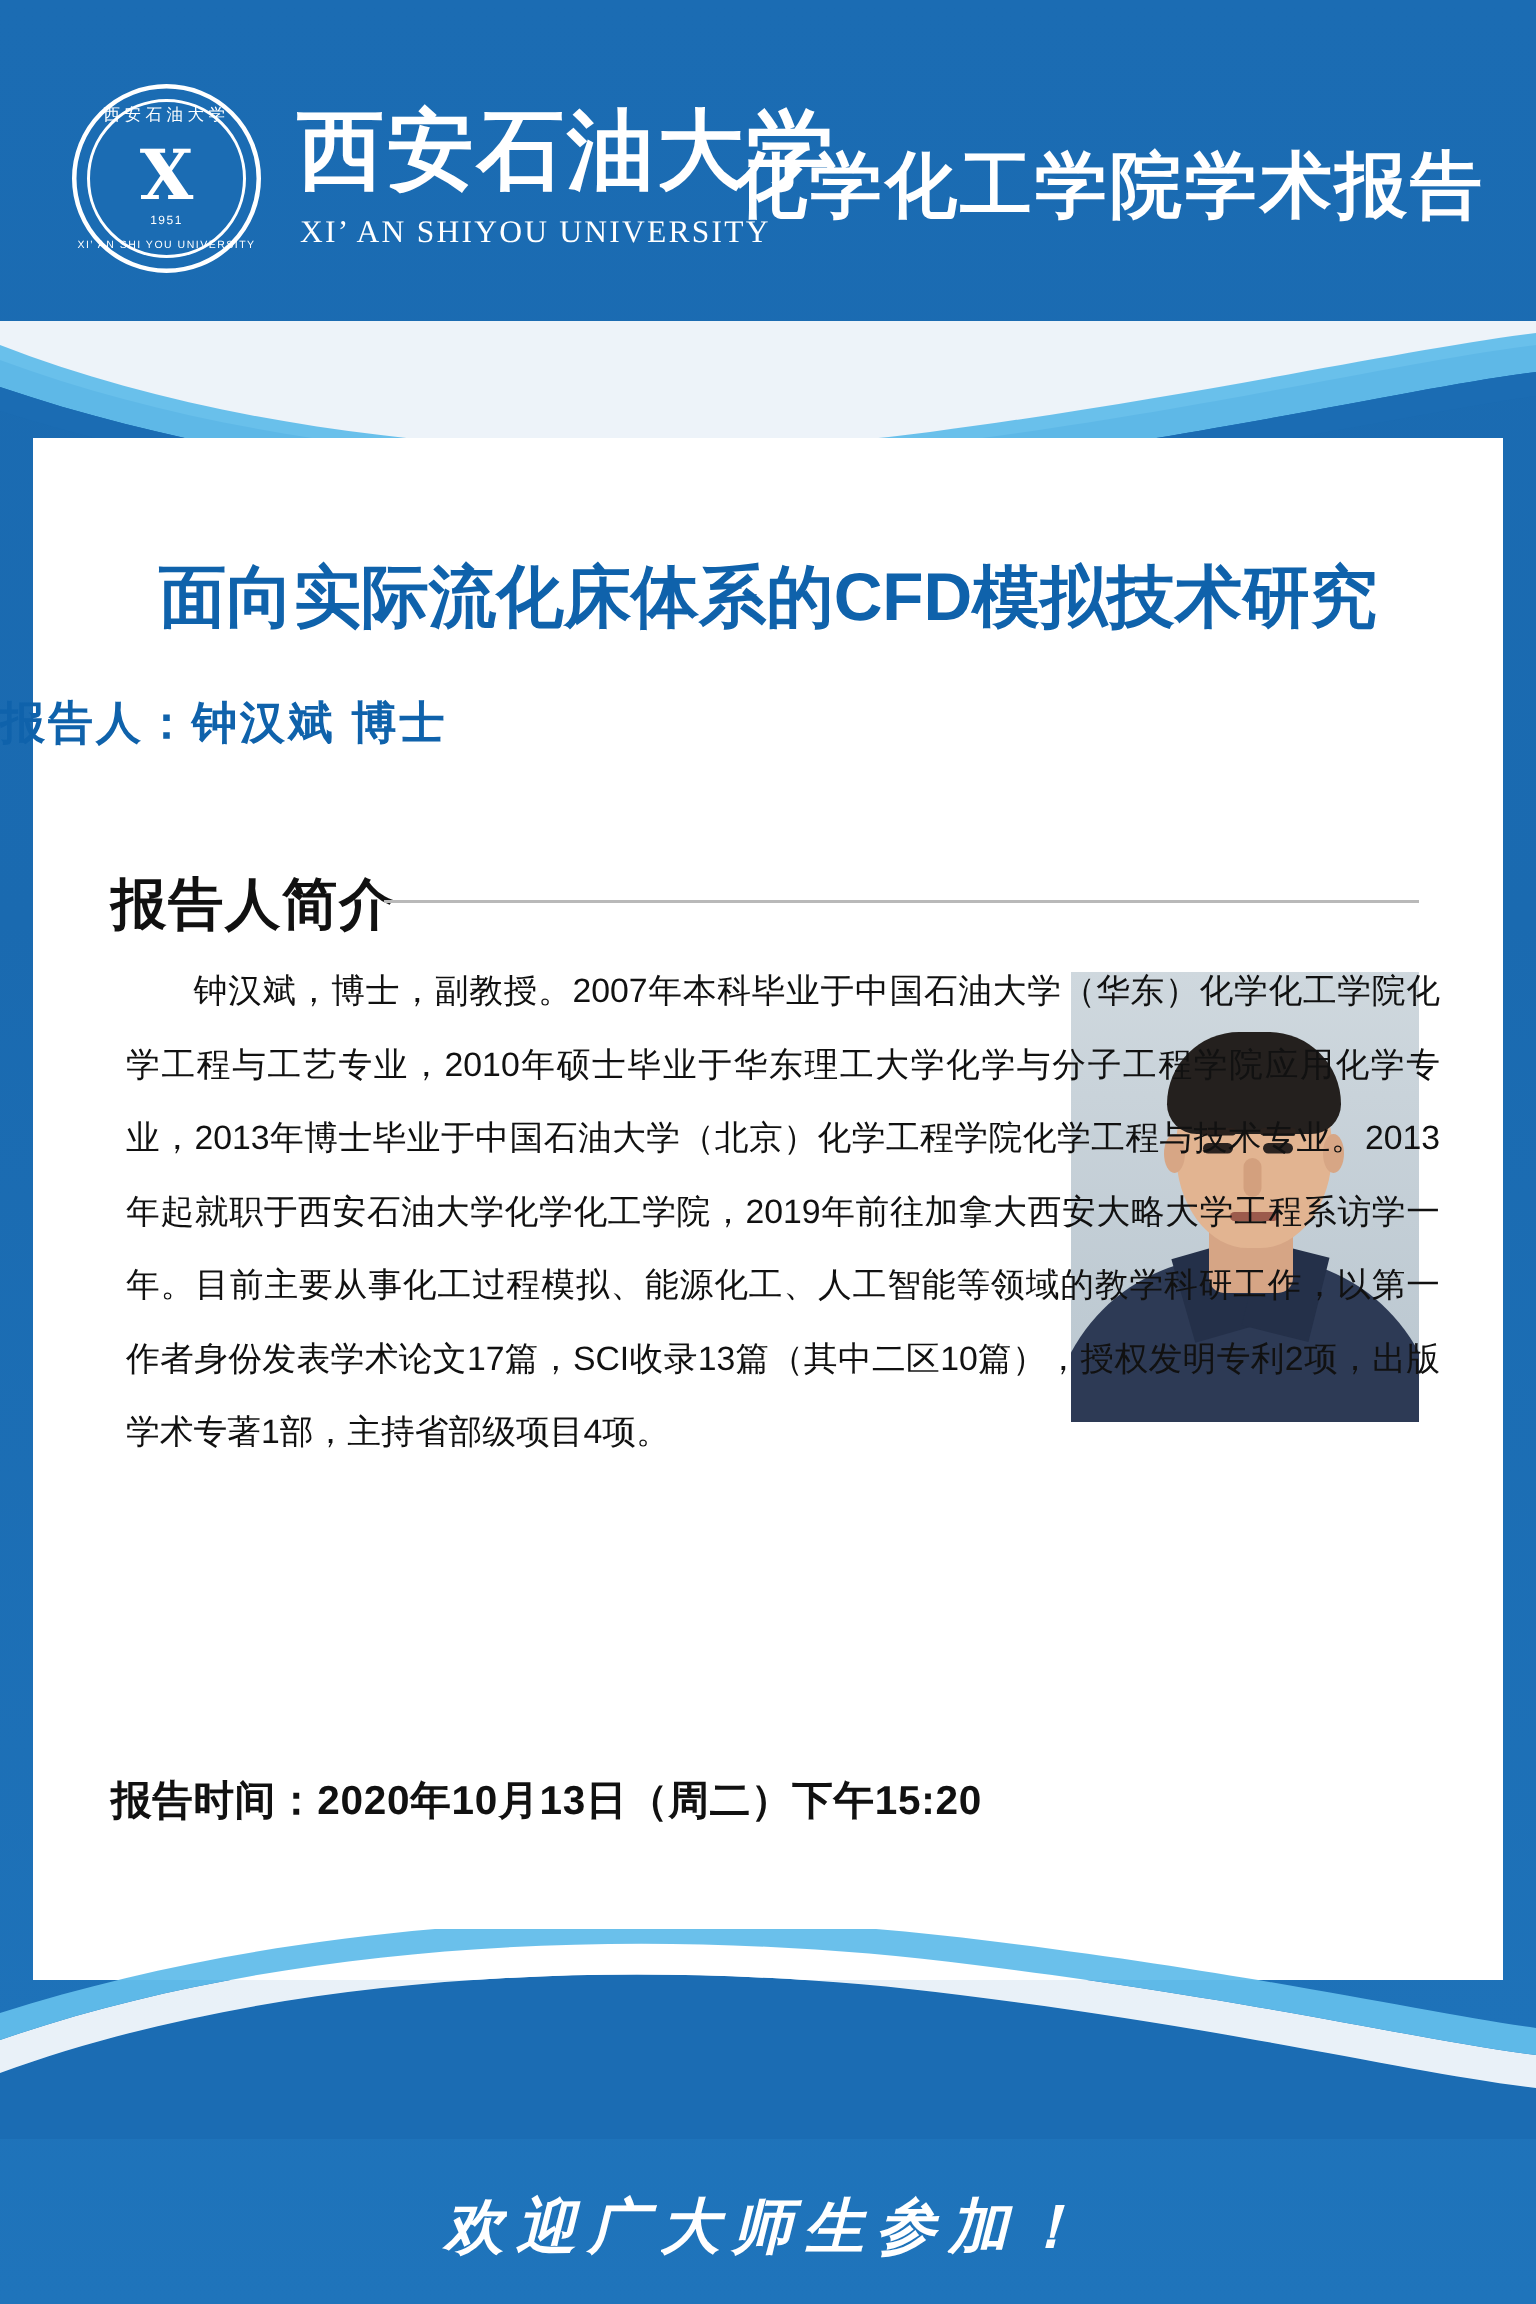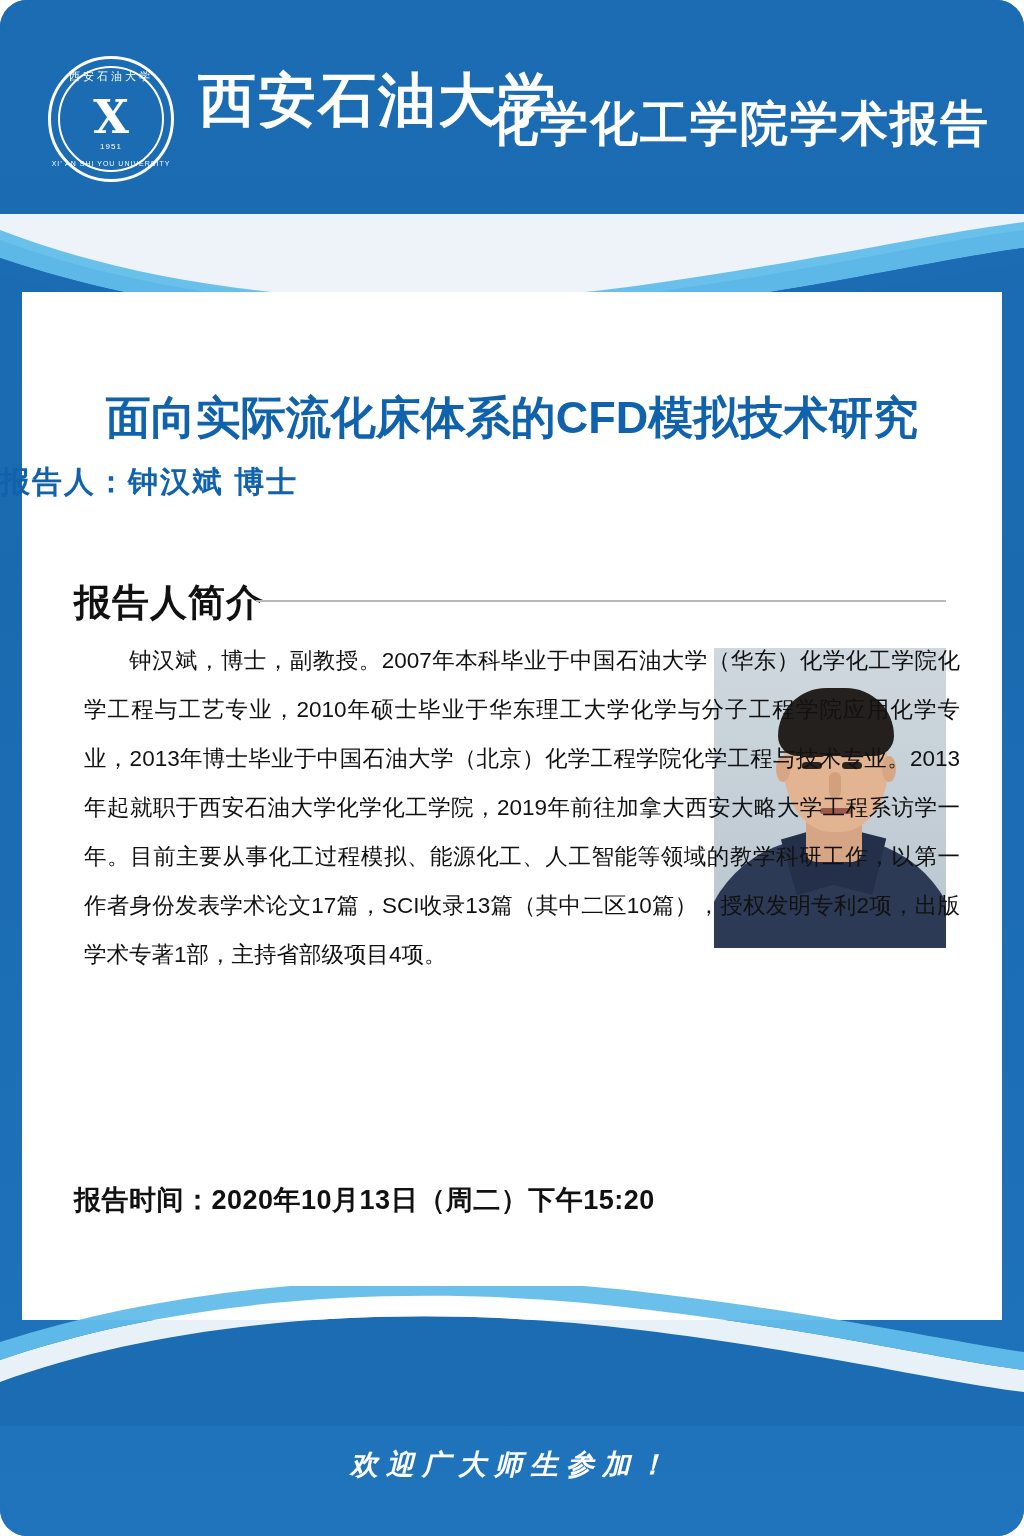--- a/index.html
+++ b/index.html
@@ -9,21 +9,20 @@
   }
   body {
     font-family: "Liberation Sans", sans-serif;
   }
   #poster {
     position: relative;
     width: 1024px;
     height: 1536px;
     overflow: hidden;
     background: #1769b0;
-    border-radius: 27px;
   }
   
   .bg-blue {
     position: absolute;
     inset: 0;
     background: linear-gradient(180deg, #1b6cb3 0%, #1a6ab0 40%, #1f74bb 100%);
   }
   
   .white-panel {
     position: absolute;
@@ -162,21 +161,21 @@
     position: absolute;
     left: 0;
     bottom: 110px;
     width: 1024px;
     height: 140px;
   }
   
   .title-main {
     position: absolute;
     left: 0;
-    top: 388px;
+    top: 368px;
     width: 1024px;
     text-align: center;
     color: #0f62ab;
     font-size: 45px;
     font-weight: bold;
     letter-spacing: 0px;
   }
   .speaker-line {
     position: absolute;
     left: 0;
@@ -332,25 +331,25 @@
     top: 1178px;
     color: #111111;
     font-size: 27px;
     font-weight: bold;
     line-height: 44px;
     letter-spacing: 0.5px;
   }
   .footer-slogan {
     position: absolute;
     left: 0;
-    bottom: 52px;
+    bottom: 24px;
     width: 1024px;
     text-align: center;
     color: #ffffff;
-    font-size: 28px;
+    font-size: 40px;
     font-weight: bold;
     letter-spacing: 8px;
     font-family: "DejaVu Serif", serif;
     font-style: italic;
   }
 </style>
 </head>
 <body>
 
 <div id="poster">
@@ -361,20 +360,21 @@
     <div class="logo-wrap">
       <div class="seal">
         <div class="seal-inner"></div>
         <div class="seal-cn">西安石油大学</div>
         <div class="seal-mono">X</div>
         <div class="seal-year">1951</div>
         <div class="seal-en">XI’ AN SHI YOU UNIVERSITY</div>
       </div>
       <div class="uni-cn">西安石油大学</div>
       <div class="uni-rule"></div>
+      <div class="uni-en">XI’ AN SHIYOU UNIVERSITY</div>
     </div>
     <div class="header-title">化学化工学院学术报告</div>
   </div>
 
   <svg class="wave-top" viewBox="0 0 1024 110" preserveAspectRatio="none">
     <path d="M0,8 C180,78 420,92 620,66 C800,42 930,12 1024,2 L1024,0 L0,0 Z" fill="#1b6cb3"></path>
     <path d="M0,26 C190,96 430,108 640,80 C820,56 940,26 1024,16 L1024,0 L0,0 Z" fill="#ffffff" opacity="0.92"></path>
     <path d="M0,44 C200,112 440,124 650,96 C830,72 945,44 1024,34 L1024,8 C930,20 800,50 620,74 C420,100 180,86 0,16 Z" fill="#62bdea" opacity="0.95"></path>
     <path d="M0,60 C210,126 450,136 660,108 C840,86 950,60 1024,50 L1024,34 C945,44 830,72 650,96 C440,124 200,112 0,44 Z" fill="#1b6cb3"></path>
   </svg>

